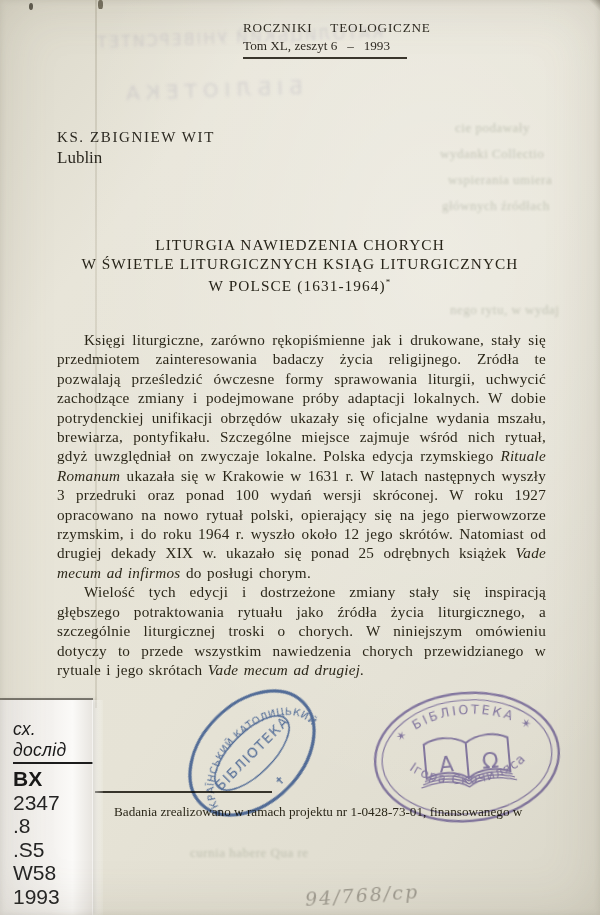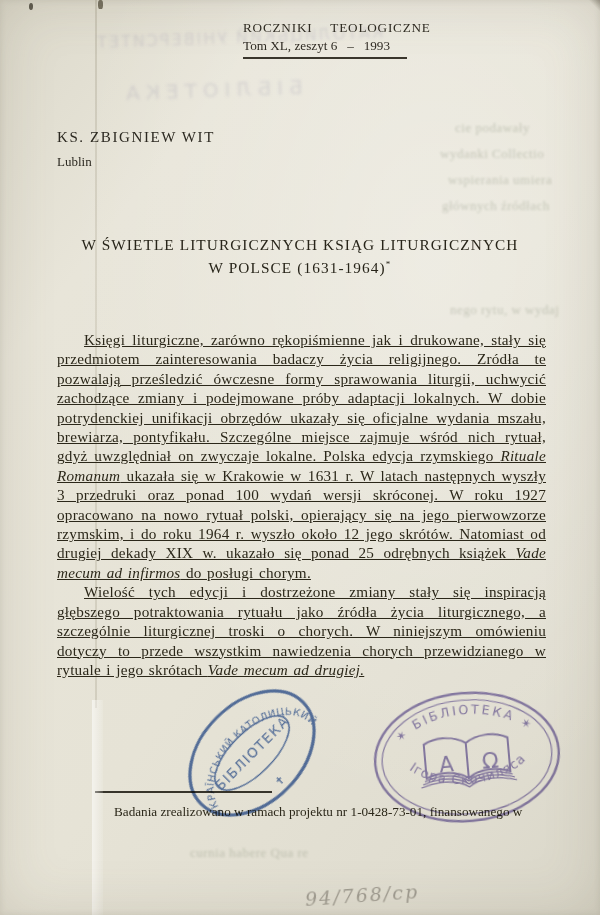--- a/index.html
+++ b/index.html
@@ -32,32 +32,32 @@
 
   
   .journal-header{position:absolute; left:243px; top:20px; width:168px; z-index:2;}
   .jh-name{font-size:13.2px; letter-spacing:.8px; word-spacing:5px; color:#2e2a22; white-space:pre;}
   .jh-vol{font-size:13.2px; margin-top:2px; color:#2e2a22; white-space:pre;}
   .jh-rule{margin-top:3px; height:2px; background:#3a362c; width:164px;}
 
   
   .author-block{position:absolute; left:57px; top:129px; z-index:2;}
   .author-name{font-size:15px; letter-spacing:1.6px; color:#2b2820;}
-  .author-city{font-size:13px; margin-top:8px; color:#2b2820;}
+  .author-city{font-size:17px; margin-top:2px; color:#2b2820;}
 
   
   .title-block{position:absolute; left:30px; right:30px; top:236px; text-align:center;
     font-size:15.3px; letter-spacing:1.1px; line-height:18.6px; color:#272419; z-index:2;}
   .title-block sup{font-size:9px;}
 
   
   .body-text{position:absolute; left:57px; top:330px; width:489px; z-index:2;
     font-size:15.2px; line-height:19.4px; text-align:justify; color:#2b2719;
     letter-spacing:.25px; word-spacing:1.4px;}
-  .body-text p{margin:0; text-indent:27px;text-decoration:underline;}
+  .body-text p{margin:0; text-indent:27px;}
 
   
   .stamp{position:absolute; mix-blend-mode:multiply; z-index:3; filter:blur(.35px);}
   .stamp-blue{left:176px; top:700px; width:152px; height:106px; transform:rotate(-45deg); opacity:.85;}
   .stamp-purple{left:372px; top:690px; width:190px; height:135px; transform:rotate(-5deg); opacity:.88;}
   .stamp-blue text{font-family:"DejaVu Sans", sans-serif; fill:#3f63a8;}
   .stamp-purple text{font-family:"DejaVu Sans", sans-serif; fill:#8476b6;}
 
   
   .footnote-rule{position:absolute; left:95px; top:791px; width:177px; height:2px;
@@ -108,20 +108,21 @@
     <div class="jh-vol">Tom XL, zeszyt 6   –   1993</div>
     <div class="jh-rule"></div>
   </div>
 
   <div class="author-block">
     <div class="author-name">KS. ZBIGNIEW WIT</div>
     <div class="author-city">Lublin</div>
   </div>
 
   <div class="title-block">
+    <div>LITURGIA NAWIEDZENIA CHORYCH</div>
     <div>W ŚWIETLE LITURGICZNYCH KSIĄG LITURGICZNYCH</div>
     <div><span>W POLSCE (1631-1964)</span><sup>*</sup></div>
   </div>
 
   <div class="body-text">
     <p><span>Księgi liturgiczne, zarówno rękopiśmienne jak i drukowane, stały się przedmiotem zainteresowania badaczy życia religijnego. Zródła te pozwalają prześledzić ówczesne formy sprawowania liturgii, uchwycić zachodzące zmiany i podejmowane próby adaptacji lokalnych. W dobie potrydenckiej unifikacji obrzędów ukazały się oficjalne wydania mszału, brewiarza, pontyfikału. Szczególne miejsce zajmuje wśród nich rytuał, gdyż uwzględniał on zwyczaje lokalne. Polska edycja rzymskiego </span><i>Rituale Romanum</i><span> ukazała się w Krakowie w 1631 r. W latach następnych wyszły 3 przedruki oraz ponad 100 wydań wersji skróconej. W roku 1927 opracowano na nowo rytuał polski, opierający się na jego pierwowzorze rzymskim, i do roku 1964 r. wyszło około 12 jego skrótów. Natomiast od drugiej dekady XIX w. ukazało się ponad 25 odrębnych książek </span><i>Vade mecum ad infirmos</i><span> do posługi chorym.</span></p>
     <p><span>Wielość tych edycji i dostrzeżone zmiany stały się inspiracją głębszego potraktowania rytuału jako źródła życia liturgicznego, a szczególnie liturgicznej troski o chorych. W niniejszym omówieniu dotyczy to przede wszystkim nawiedzenia chorych przewidzianego w rytuale i jego skrótach </span><i>Vade mecum ad drugiej.</i></p>
   </div>
 
   <svg class="stamp stamp-blue" viewBox="0 0 152 106">
@@ -159,17 +160,26 @@
     </g>
     <text x="74" y="80" font-size="21" text-anchor="middle">Α</text>
     <text x="118" y="80" font-size="22" text-anchor="middle">Ω</text>
   </svg>
 
   <div class="footnote-rule"></div>
   <div class="footnote">
     <div class="fn1">Badania zrealizowano w ramach projektu nr 1-0428-73-01, finansowanego w</div>
   </div>
 
+  <div class="spine-label">
+    <span class="label-hand">сх. дослід</span>
+    <div class="label-class">BX</div>
+    <div class="label-line">2347</div>
+    <div class="label-line">.8</div>
+    <div class="label-line">.S5</div>
+    <div class="label-line">W58</div>
+    <div class="label-line">1993</div>
+  </div>
   <div class="tape-shine"></div>
 
   <div class="pencil-note">94/768/ср</div>
 
 </div>
 
 </body></html>

